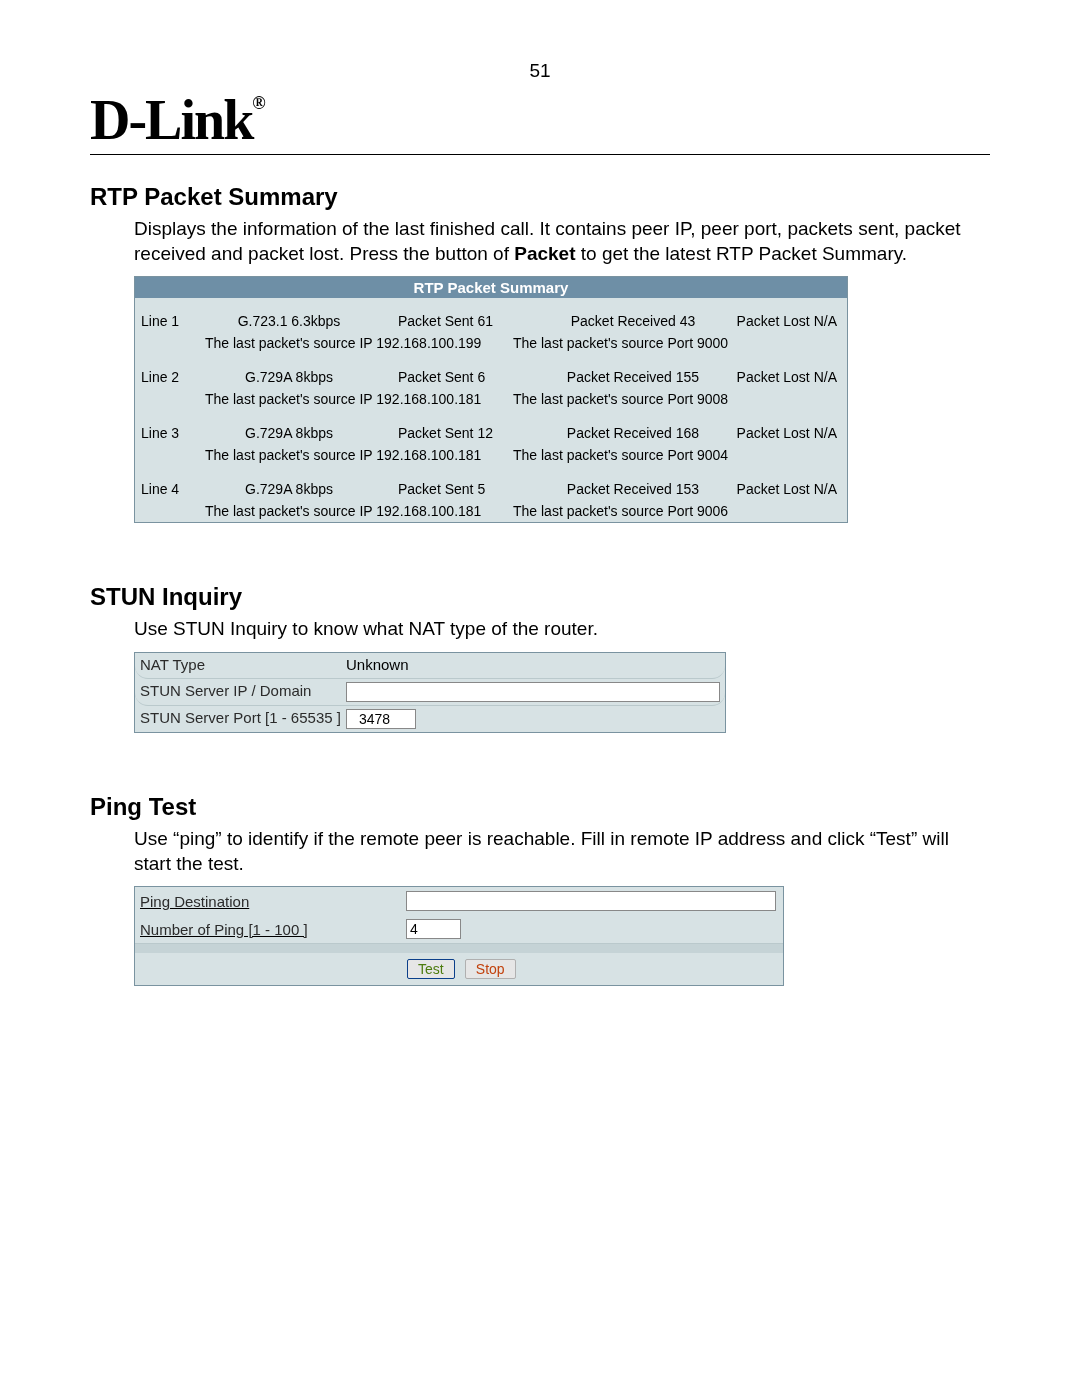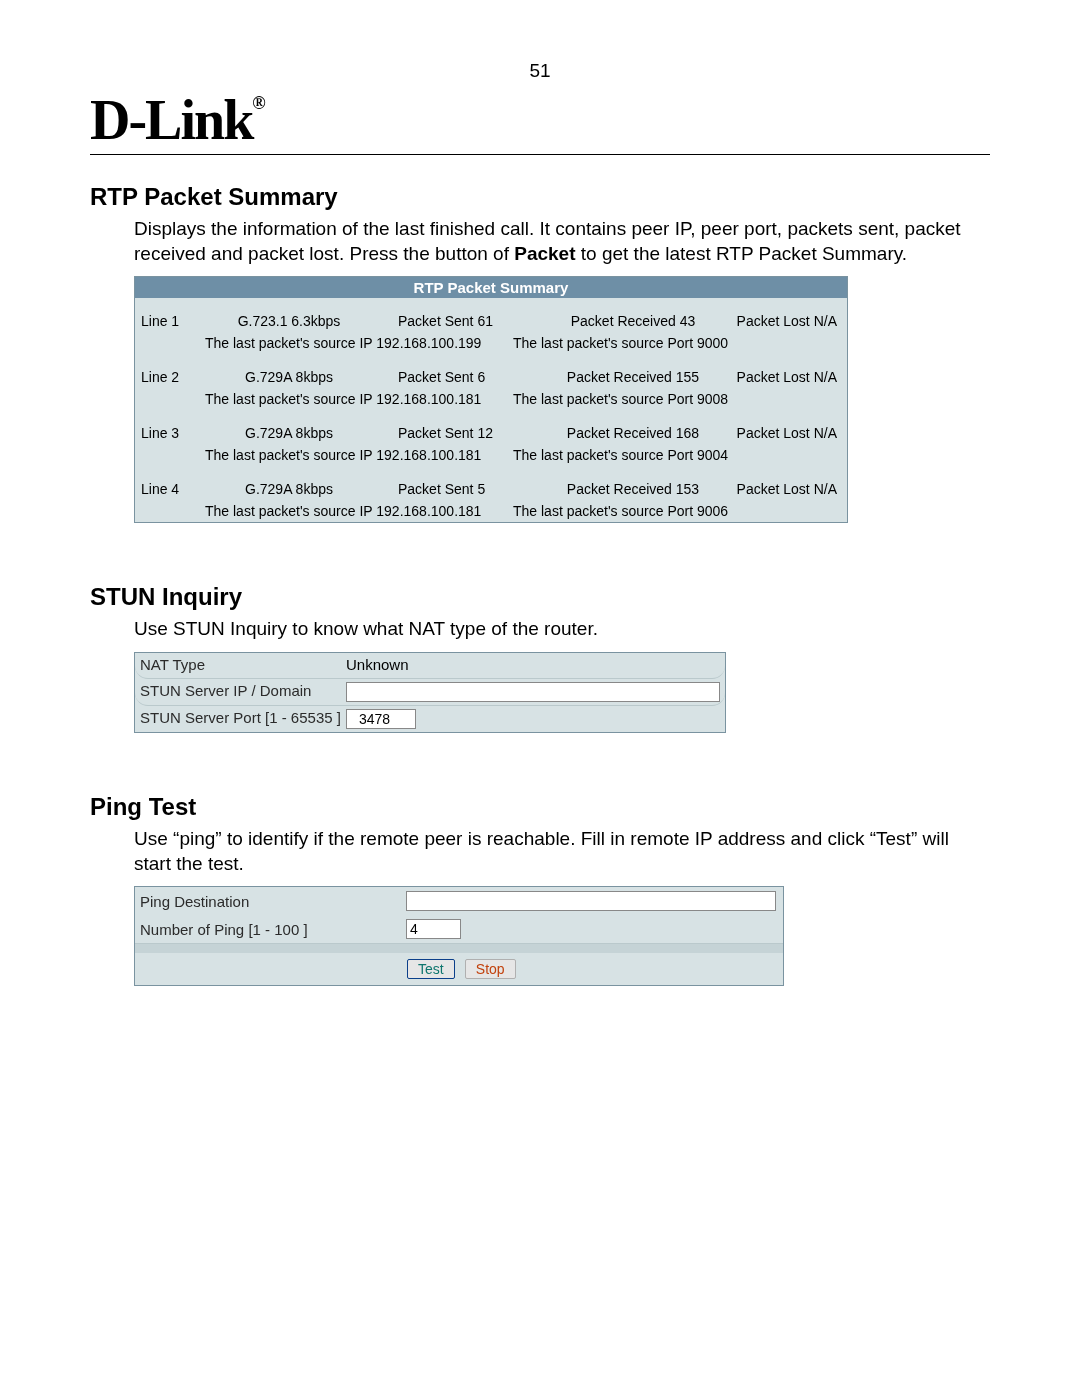--- a/index.html
+++ b/index.html
@@ -130,20 +130,21 @@
     margin-left: 44px;
     border: 1px solid #7a93a0;
     width: 650px;
     font-size: 15px;
     background: #d7e2e4;
   }
   .ping-row {
     display: flex;
     padding: 4px 5px;
     align-items: center;
+    text-decoration: underline;
   }
   .ping-row .label { width: 266px; color: #2b2b2b; }
   .ping-row .value { flex: 1; }
   .ping-row input[type=text] {
     font-size: 14px;
     padding: 1px 3px;
     border: 1px solid #888;
     background: #fff;
     font-family: inherit;
   }
@@ -164,21 +165,21 @@
     padding: 1px 10px;
     background: #e6e6e6;
     border: 1px solid #7a7a7a;
     border-radius: 2px;
     font-family: inherit;
     cursor: pointer;
     margin-right: 6px;
   }
   .ping-actions button.test {
     border: 1px solid #0b3f8a;
-    color: #0f766e;
+    color: #4d7c0f;
   }
   .ping-actions button:disabled {
     color: #c2410c;
     border-color: #b0b0b0;
     cursor: default;
   }
 </style>
 </head>
 <body>
 

